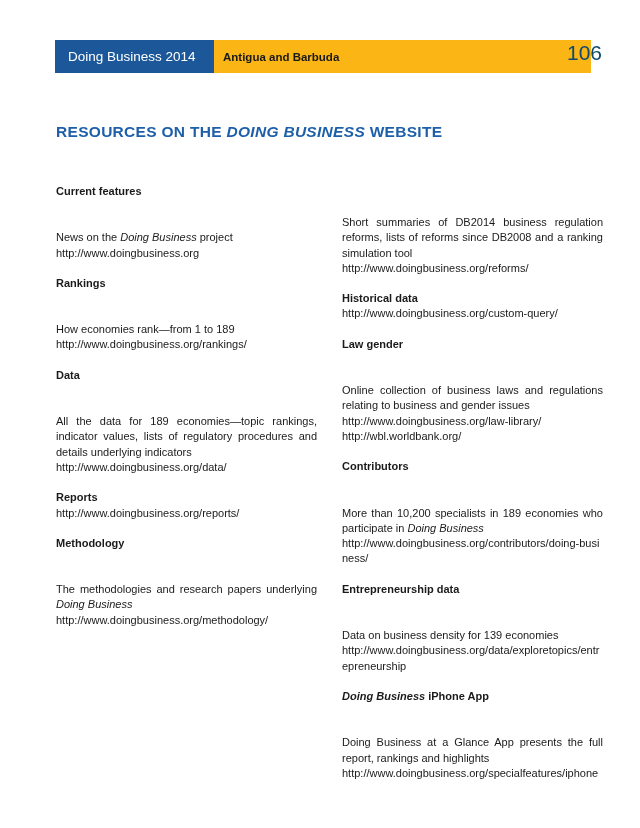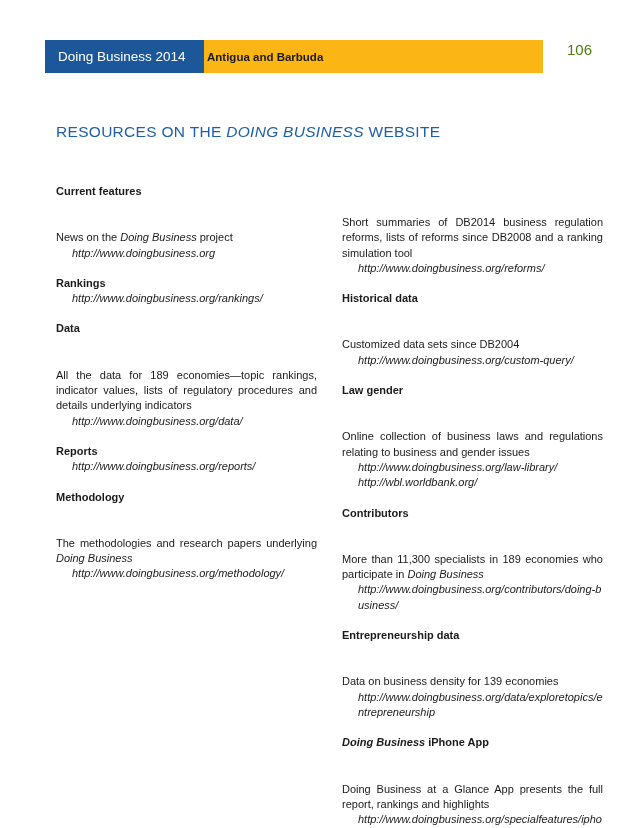--- a/index.html
+++ b/index.html
@@ -8,71 +8,69 @@
     width: 640px; height: 828px;
     position: relative;
     font-family: "Liberation Sans", sans-serif;
     color: #1a1a1a;
     overflow: hidden;
   }
   .page { position: absolute; inset: 0; background: #ffffff; }
 
   
   .header-bar {
-    position: absolute; left: 45px; top: 40px;
-    width: 498px; height: 33px;
+    position: absolute; left: 55px; top: 40px;
+    width: 536px; height: 33px;
     display: flex; align-items: stretch;
   }
   .report-box {
     background: #1c5899; color: #ffffff;
     width: 159px; flex: 0 0 159px;
     display: flex; align-items: center;
     padding-left: 13px;
     font-size: 13.5px;
   }
   .economy-box {
     background: #fbb616; color: #1a1a1a;
     flex: 1;
     display: flex; align-items: center;
-    padding-left: 3px;
+    padding-left: 9px;
     font-size: 11.5px; font-weight: bold;
   }
   .page-number {
     position: absolute; left: 567px; top: 41px;
-    font-size: 15px; color: #4d7c0f;
+    font-size: 21px; color: #0c4a6e;
   }
 
   
   .page-title {
     position: absolute; left: 56px; top: 123px;
-    font-size: 15.5px; font-weight: normal;
+    font-size: 15.5px; font-weight: bold;
     color: #1d5fa9;
     letter-spacing: 0.3px;
     white-space: nowrap;
   }
 
   
   .content {
     position: absolute; left: 56px; top: 184px;
     width: 537px;
     display: flex; gap: 25px;
     font-size: 11px; line-height: 15.3px;
   }
   .col { width: 261px; flex: 0 0 261px; }
 
   .resource-section { margin-bottom: 15px; }
   .section-heading { font-size: 11px; line-height: 15.3px; font-weight: normal; }
   .section-description { text-align: justify; margin-top: 31px; }
   .section-url {
-    font-style: italic;
     word-break: break-all;
     display: block;
     color: #1a1a1a;
     text-decoration: none;
-    margin-left: 16px;
   }
 
   .seg-regular { font-style: normal; font-weight: inherit; }
   .seg-italic { font-style: italic; }
   .seg-bold { font-weight: bold; }
   .seg-bold-italic { font-weight: bold; font-style: italic; }
 </style>
 </head>
 <body>
 
@@ -93,20 +91,21 @@
 
   <main class="content">
     <div class="col">
         <section class="resource-section">
           <h3 class="section-heading"><span class="seg-bold">Current features</span></h3>
           <p class="section-description"><span class="seg-regular">News on the </span><span class="seg-italic">Doing Business</span><span class="seg-regular"> project</span></p>
           <a class="section-url">http://www.doingbusiness.org</a>
         </section>
         <section class="resource-section">
           <h3 class="section-heading"><span class="seg-bold">Rankings</span></h3>
+          <p class="section-description"><span class="seg-regular">How economies rank—from 1 to 189</span></p>
           <a class="section-url">http://www.doingbusiness.org/rankings/</a>
         </section>
         <section class="resource-section">
           <h3 class="section-heading"><span class="seg-bold">Data</span></h3>
           <p class="section-description"><span class="seg-regular">All the data for 189 economies—topic rankings, indicator values, lists of regulatory procedures and details underlying indicators</span></p>
           <a class="section-url">http://www.doingbusiness.org/data/</a>
         </section>
         <section class="resource-section">
           <h3 class="section-heading"><span class="seg-bold">Reports</span></h3>
           <a class="section-url">http://www.doingbusiness.org/reports/</a>
@@ -117,32 +116,31 @@
           <a class="section-url">http://www.doingbusiness.org/methodology/</a>
         </section>
       </div>
     <div class="col">
         <section class="resource-section">
           <p class="section-description"><span class="seg-regular">Short summaries of DB2014 business regulation reforms, lists of reforms since DB2008 and a ranking simulation tool</span></p>
           <a class="section-url">http://www.doingbusiness.org/reforms/</a>
         </section>
         <section class="resource-section">
           <h3 class="section-heading"><span class="seg-bold">Historical data</span></h3>
-          <p class="section-description"><span class="seg-regular">Customized data sets since DB2004</span></p>
           <a class="section-url">http://www.doingbusiness.org/custom-query/</a>
         </section>
         <section class="resource-section">
           <h3 class="section-heading"><span class="seg-bold">Law gender</span></h3>
           <p class="section-description"><span class="seg-regular">Online collection of business laws and regulations relating to business and gender issues</span></p>
           <a class="section-url">http://www.doingbusiness.org/law-library/</a>
           <a class="section-url">http://wbl.worldbank.org/</a>
         </section>
         <section class="resource-section">
           <h3 class="section-heading"><span class="seg-bold">Contributors</span></h3>
-          <p class="section-description"><span class="seg-regular">More than 11,300 specialists in 189 economies who participate in </span><span class="seg-italic">Doing Business</span></p>
+          <p class="section-description"><span class="seg-regular">More than 10,200 specialists in 189 economies who participate in </span><span class="seg-italic">Doing Business</span></p>
           <a class="section-url">http://www.doingbusiness.org/contributors/doing-business/</a>
         </section>
         <section class="resource-section">
           <h3 class="section-heading"><span class="seg-bold">Entrepreneurship data</span></h3>
           <p class="section-description"><span class="seg-regular">Data on business density for 139 economies</span></p>
           <a class="section-url">http://www.doingbusiness.org/data/exploretopics/entrepreneurship</a>
         </section>
         <section class="resource-section">
           <h3 class="section-heading"><span class="seg-bold-italic">Doing Business</span><span class="seg-bold"> iPhone App</span></h3>
           <p class="section-description"><span class="seg-regular">Doing Business at a Glance App presents the full report, rankings and highlights</span></p>

